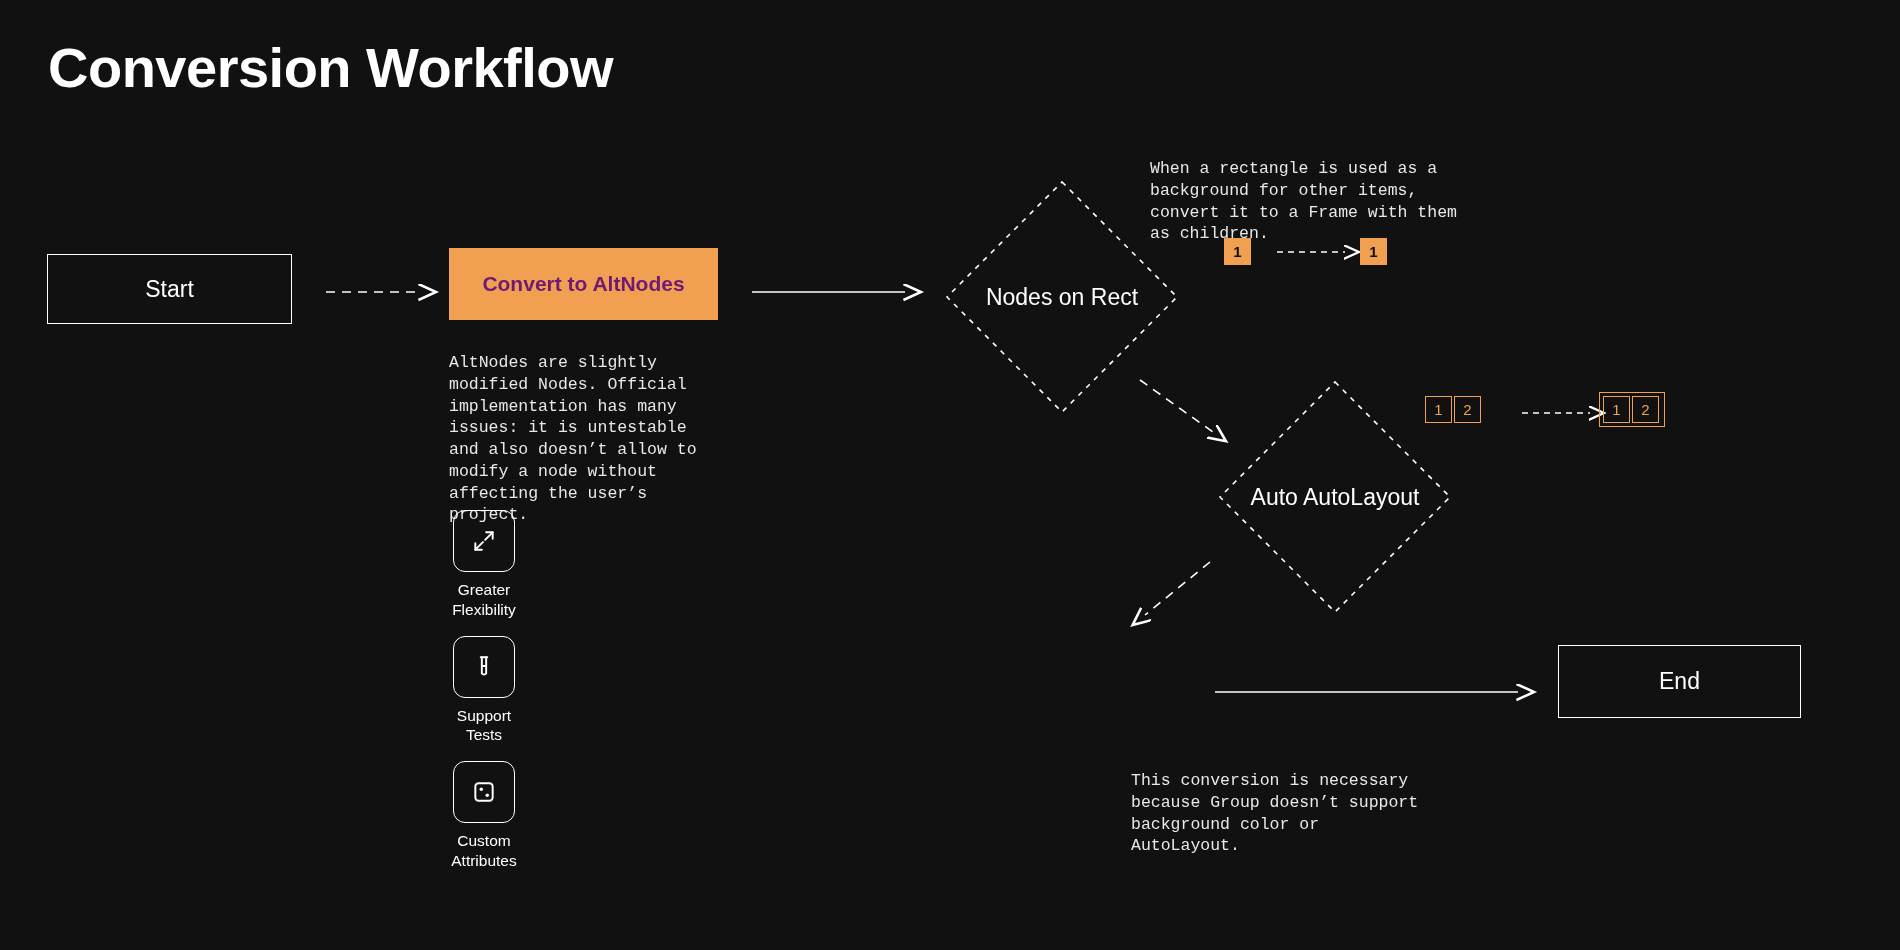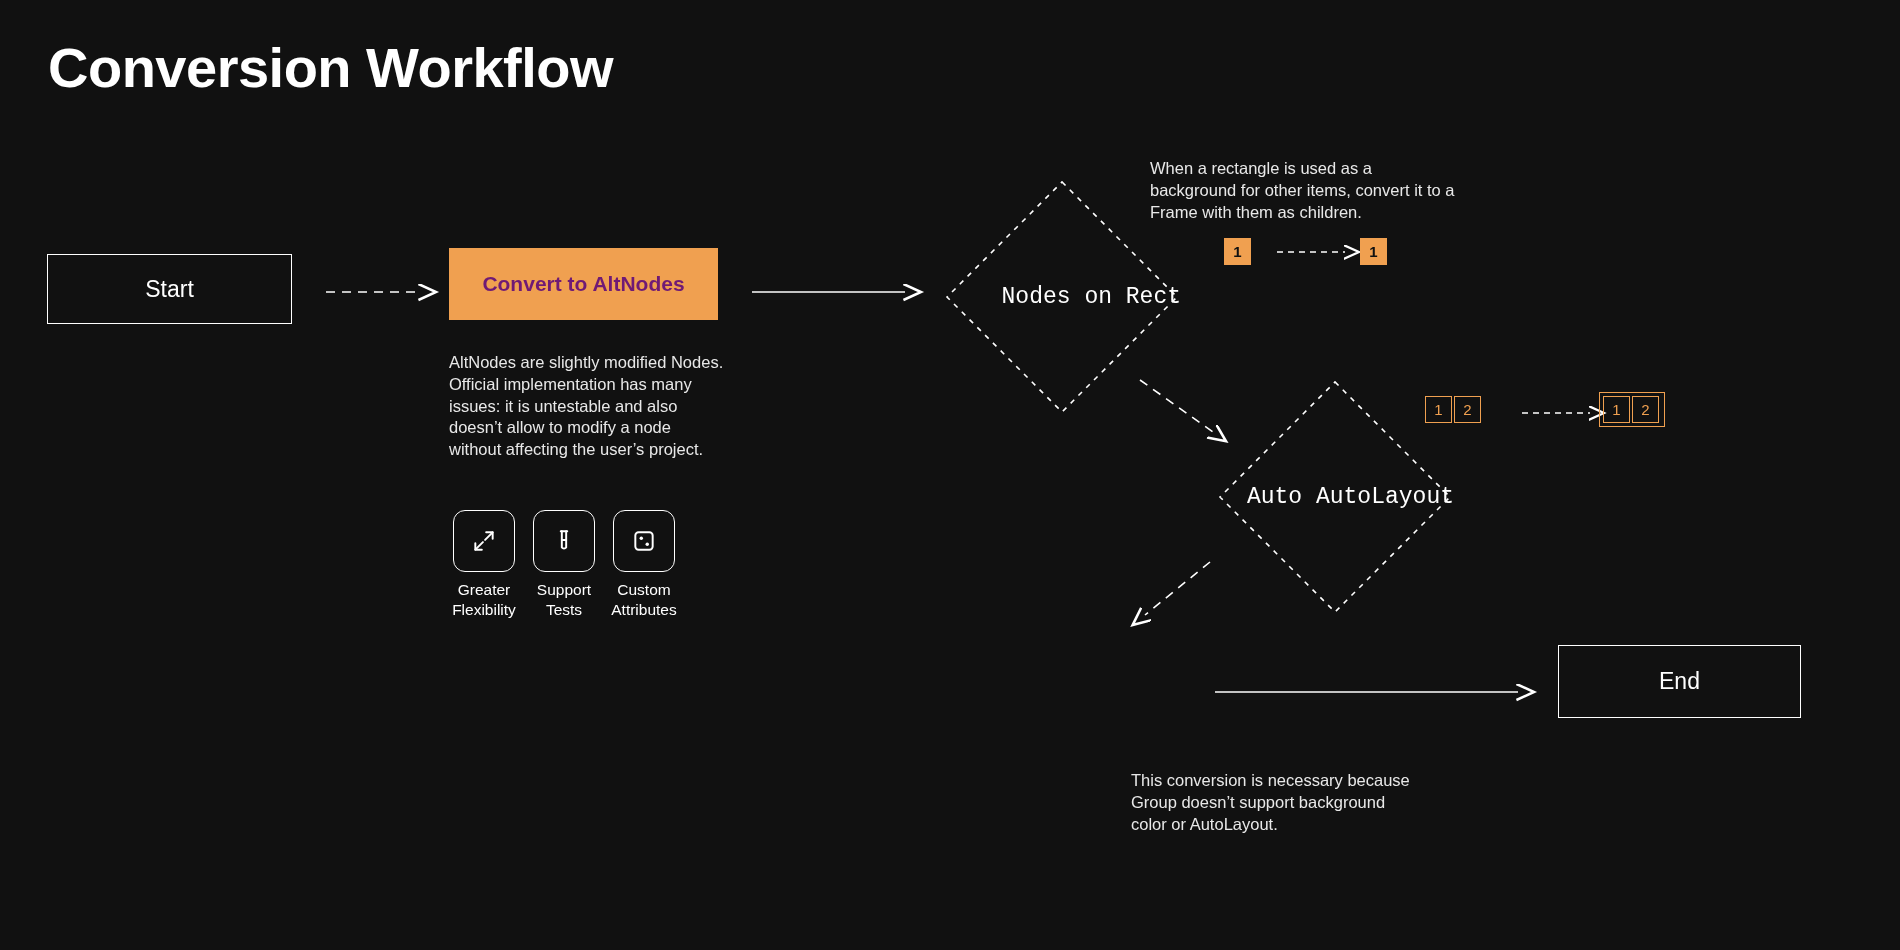--- a/index.html
+++ b/index.html
@@ -58,54 +58,55 @@
   .diamond-shape {
     position: absolute;
     left: 0; top: 0;
     width: 100%; height: 100%;
   }
   .diamond-label {
     position: absolute;
     left: 0; top: 50%;
     width: 100%;
     transform: translateY(-50%);
-    text-align: right;
+    text-align: center;
     font-size: 23px;
     color: #ffffff;
     white-space: nowrap;
-    font-family: Liberation Mono, monospace;
   }
   #d-nodes-rect { left: 943px; top: 178px; width: 238px; height: 238px; }
   #d-auto-layout { left: 1216px; top: 378px; width: 238px; height: 238px; }
   #d-group-frame { left: 943px; top: 578px; width: 238px; height: 238px; }
 
   .note {
     position: absolute;
     font-size: 16.5px;
     line-height: 1.32;
     color: #e8e8e8;
+    font-family: Liberation Mono, monospace;
   }
   #note-altnodes {
     left: 449px; top: 352px; width: 275px;
   }
   #note-rect {
     left: 1150px; top: 158px; width: 312px;
   }
   #note-align {
     left: 1402px; top: 338px; width: 320px;
   }
   #note-group {
     left: 1131px; top: 770px; width: 290px;
   }
 
   .feature-row {
     position: absolute;
     left: 452px; top: 510px;
     display: flex;
     gap: 16px;
+    flex-direction: column;
   }
   .feature {
     width: 64px;
     display: flex;
     flex-direction: column;
     align-items: center;
   }
   .feature-icon {
     width: 62px; height: 62px;
     border: 1.5px solid #ffffff;

